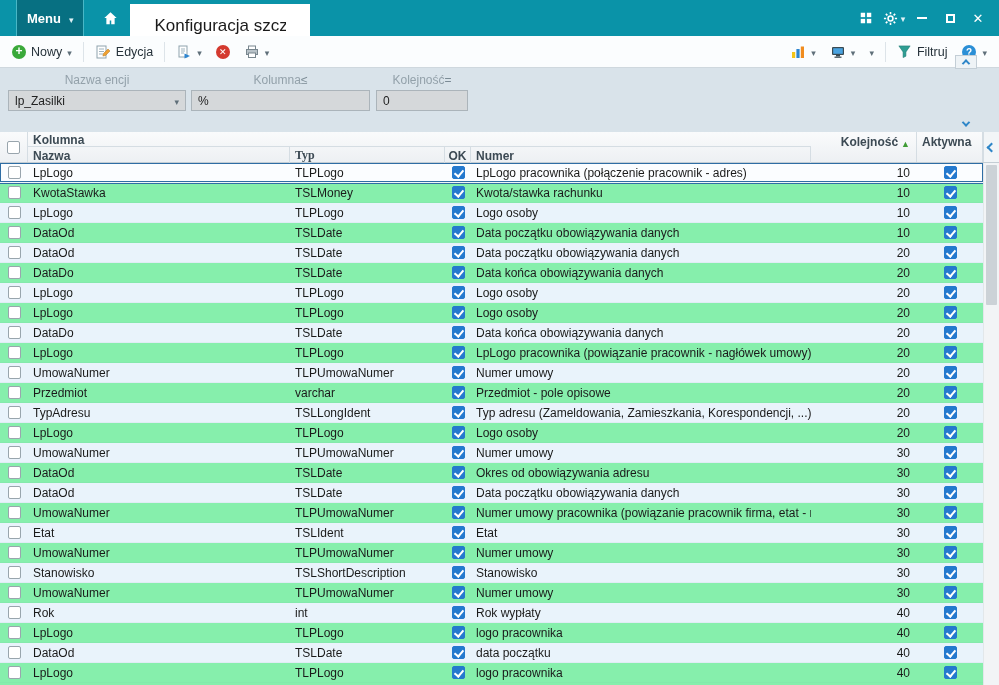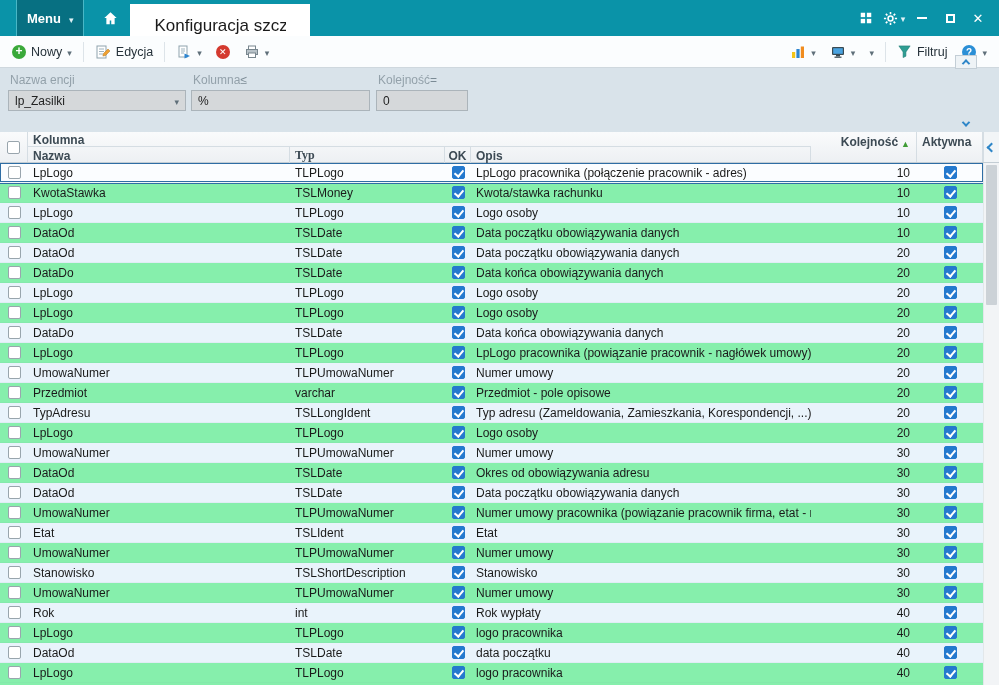--- a/index.html
+++ b/index.html
@@ -31,21 +31,21 @@
   .ic-plus::after{content:"+";font-size:12px;line-height:13px;}
   .ic-del{width:14px;height:14px;border-radius:50%;background:#d43a2f;color:#fff;position:relative;}
   .ic-del::after{content:"✕";font-size:9px;line-height:14px;width:100%;text-align:center;}
 
   
   .filterbar{height:64px;flex:0 0 64px;background:#d9e3ea;position:relative;font-size:12px;}
   .fg{position:absolute;top:5px;}
   .fg1{left:8px;width:178px;}
   .fg2{left:191px;width:179px;}
   .fg3{left:376px;width:92px;}
-  .fg-label{display:flex;justify-content:flex-start;align-items:center;color:#93a1aa;padding:0 2px 3px 2px;height:17px;}
+  .fg-label{display:flex;justify-content:center;align-items:center;color:#93a1aa;padding:0 2px 3px 2px;height:17px;}
   .fg-op{color:#7b8b95;}
   .fg-field{height:21px;background:#d5d8da;border:1px solid #abb4ba;display:flex;align-items:center;padding:4px 6px;color:#222;}
   .fg-field.combo{justify-content:space-between;}
   .chev-btn{position:absolute;right:22px;width:22px;height:14px;background:#eef3f6;border:1px solid #c3ced6;display:flex;align-items:center;justify-content:center;z-index:3;}
   .chev-up-btn{top:-13px;}
   .chev-down-btn{bottom:1px;background:transparent;border:none;}
   .chev{display:block;width:6px;height:6px;}
   .chev-up{border-left:2px solid #2e86c8;border-top:2px solid #2e86c8;transform:rotate(45deg) translate(1px,1px);}
   .chev-down{border-right:2px solid #2e86c8;border-bottom:2px solid #2e86c8;transform:rotate(45deg) translate(-1px,-1px);}
   .chev-left{border-left:2px solid #2e86c8;border-bottom:2px solid #2e86c8;transform:rotate(45deg);width:7px;height:7px;display:block;}
@@ -254,21 +254,21 @@
   <div class="ghead">
     <div class="gh-sel">
       <span class="cb"></span>
     </div>
     <div class="gh-group">
       <div class="gh-group-title">Kolumna</div>
       <div class="gh-sub">
         <div class="gh-cell w-nazwa">Nazwa</div>
         <div class="gh-cell w-typ">Typ</div>
         <div class="gh-cell w-ok">OK</div>
-        <div class="gh-cell w-opis">Opis</div>
+        <div class="gh-cell w-opis">Numer</div>
       </div>
     </div>
     <div class="gh-tall w-kolej">
       <span>Kolejność</span>
       <span class="sort-asc"></span>
     </div>
     <div class="gh-tall w-aktywna">
       <span>Aktywna</span>
     </div>
     <div class="gh-collapse">

